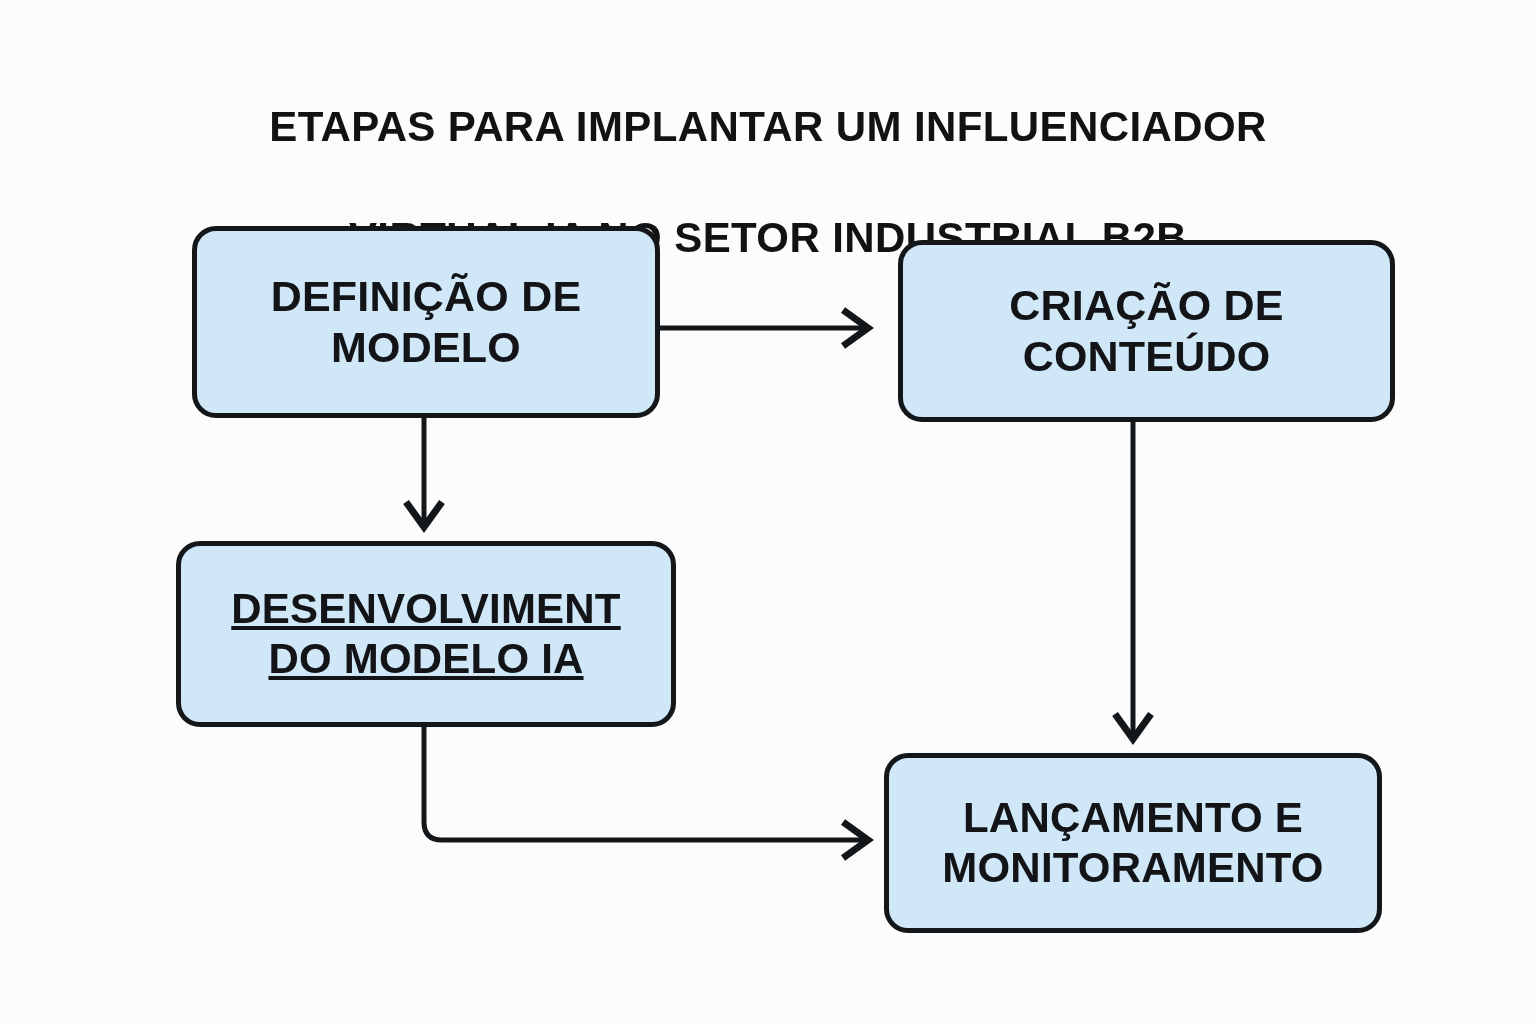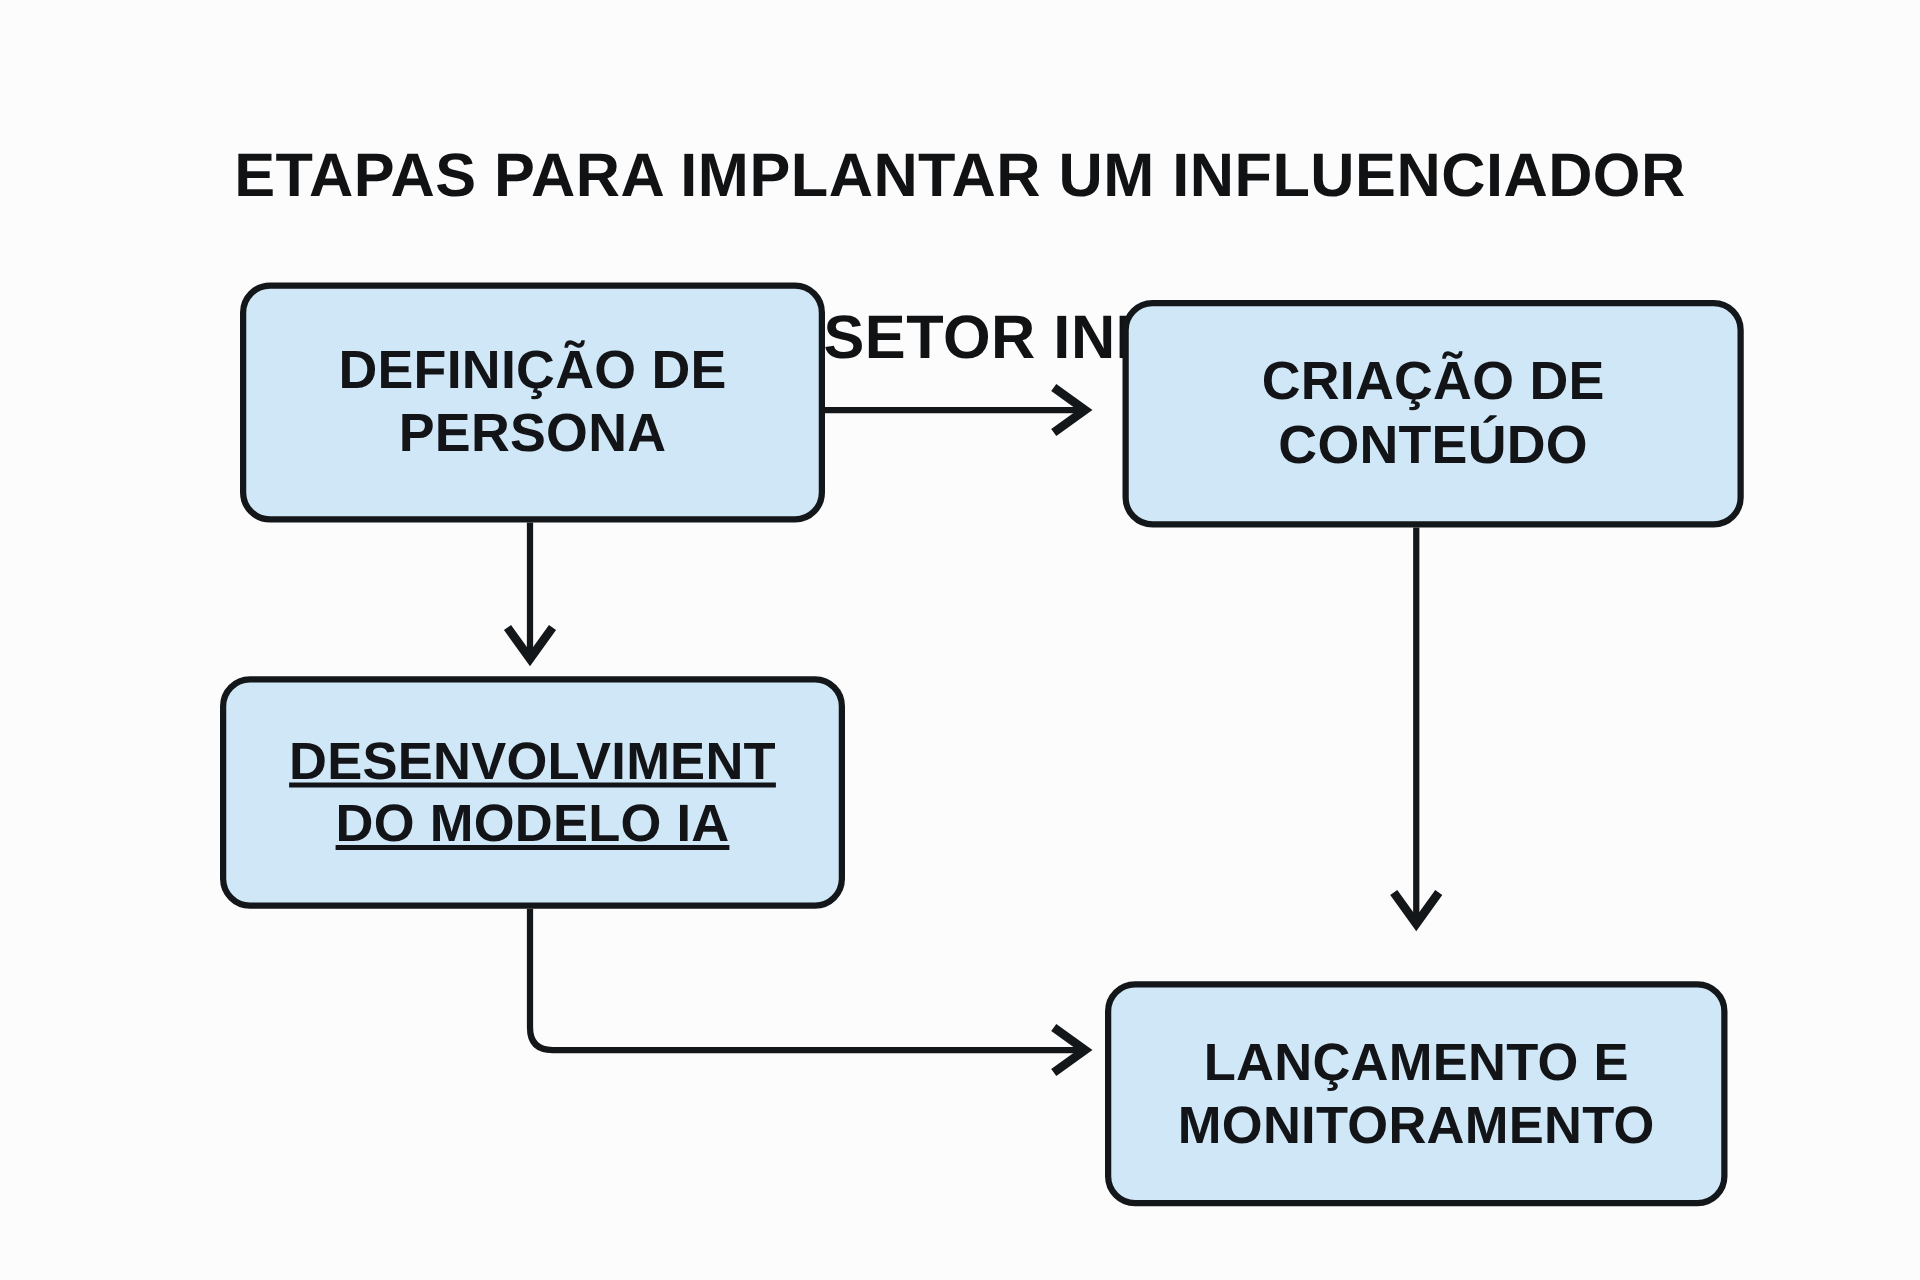--- a/index.html
+++ b/index.html
@@ -23,21 +23,21 @@
 
   
   .title {
     position: absolute;
     left: 0;
     top: 44px;
     width: 1536px;
     text-align: center;
     color: #111214;
     font-weight: 700;
-    font-size: 49px;
+    font-size: 42px;
     line-height: 1.32;
     letter-spacing: 0.4px;
     white-space: pre-line;
     font-stretch: condensed;
   }
   .title-line {
     display: block;
   }
 
   
@@ -55,21 +55,21 @@
     font-weight: 700;
     font-size: 43px;
     line-height: 1.18;
     letter-spacing: 0.2px;
     padding: 6px 14px;
     white-space: pre-line;
   }
   #node-persona   { left: 192px; top: 226px; width: 468px; height: 192px; }
   #node-conteudo  { left: 898px; top: 240px; width: 497px; height: 182px; }
   #node-modelo    { left: 176px; top: 541px; width: 500px; height: 186px; text-decoration: underline; }
-  #node-lancamento{ left: 884px; top: 753px; width: 498px; height: 180px; margin-top: 32px; }
+  #node-lancamento{ left: 884px; top: 753px; width: 498px; height: 180px; }
 
   #node-modelo    { font-size: 42px; }
   #node-lancamento{ font-size: 42px; }
 
   
   #edges {
     position: absolute;
     left: 0;
     top: 0;
     width: 1536px;
@@ -118,21 +118,21 @@
       <path class="edge-head" d="M 1115 714 L 1133 739 L 1151 714"></path>
     </g>
 
     <g>
       <path class="edge-line" d="M 424 727 L 424 822 Q 424 840 442 840 L 866 840"></path>
       <path class="edge-head" d="M 843 822 L 868 840 L 843 858"></path>
     </g>
   </svg>
 
   <div class="node" id="node-persona">DEFINIÇÃO DE
-PERSONA</div>
+MODELO</div>
 
   <div class="node" id="node-conteudo">CRIAÇÃO DE
 CONTEÚDO</div>
 
   <div class="node" id="node-modelo">DESENVOLVIMENT
 DO MODELO IA</div>
 
   <div class="node" id="node-lancamento">LANÇAMENTO E
 MONITORAMENTO</div>
 

